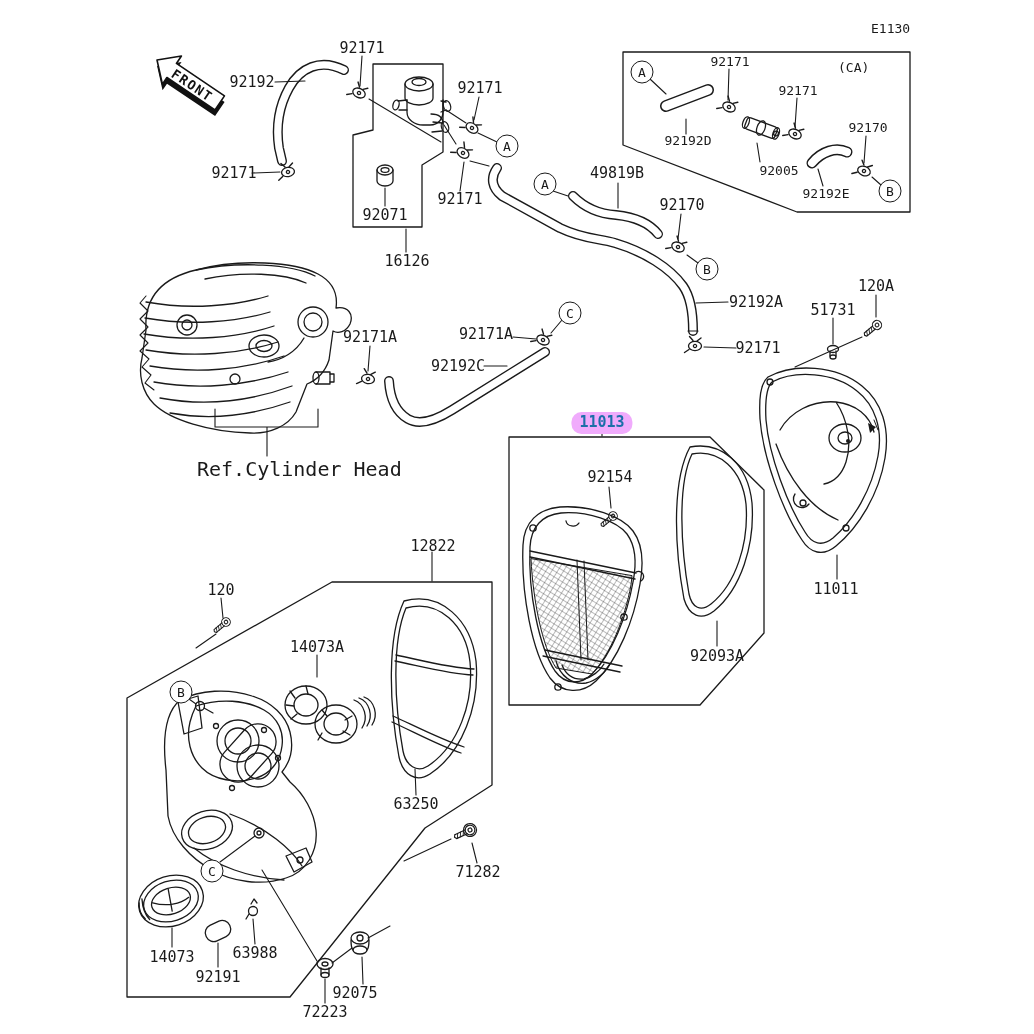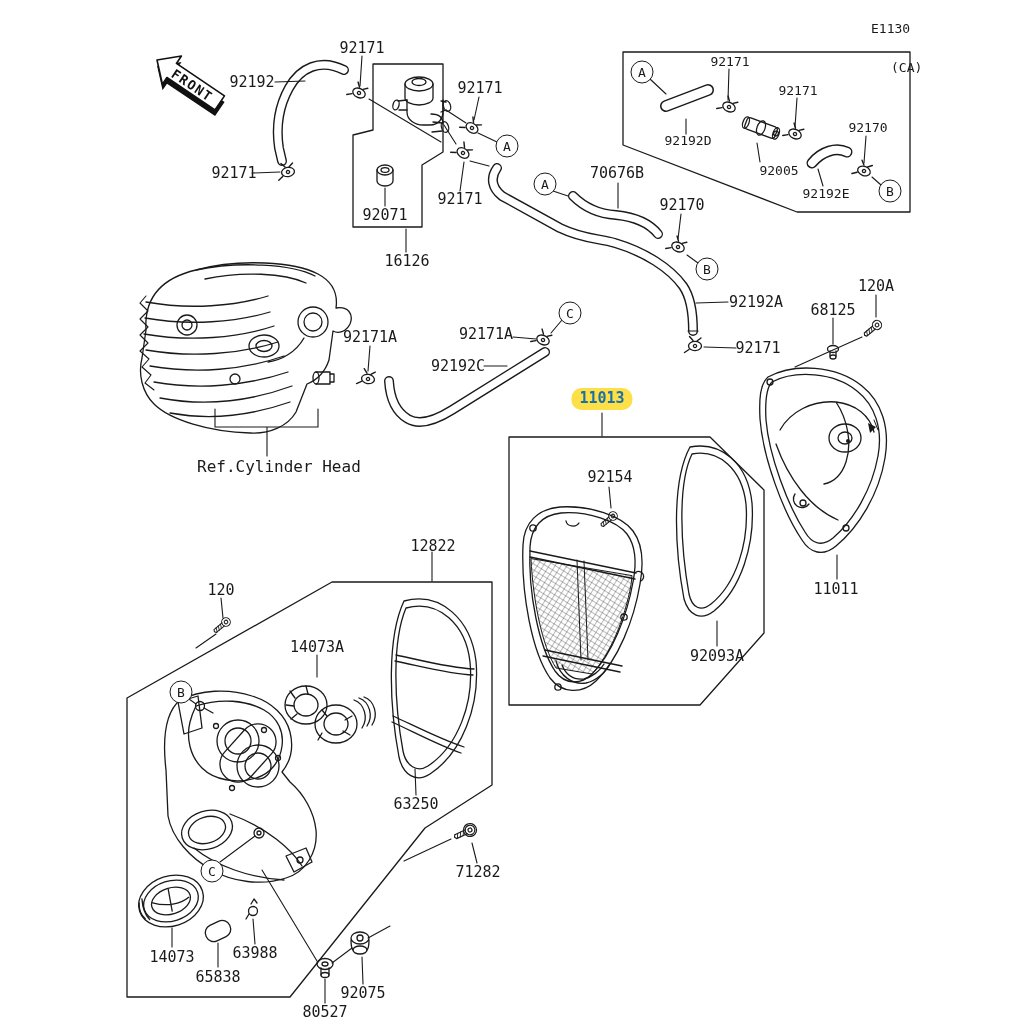--- a/index.html
+++ b/index.html
@@ -313,53 +313,53 @@
 <div class="marker" style="left:507px;top:146px">A</div>
 <div class="marker" style="left:545px;top:184px">A</div>
 <div class="marker" style="left:642px;top:72px">A</div>
 <div class="marker" style="left:890px;top:191px">B</div>
 <div class="marker" style="left:707px;top:269px">B</div>
 <div class="marker" style="left:181px;top:692px">B</div>
 <div class="marker" style="left:570px;top:313px">C</div>
 <div class="marker" style="left:212px;top:871px">C</div>
 
 <div class="meta" style="left:871px;top:21px">E1130</div>
-<div class="meta" style="left:891px;top:60px">(CA)</div>
-<div class="meta" style="left:197px;top:457px;font-size:16px">Ref.Cylinder Head</div>
+<div class="meta" style="left:838px;top:60px">(CA)</div>
+<div class="meta" style="left:197px;top:457px;font-size:20px">Ref.Cylinder Head</div>
 
 <div class="lbl" style="left:362px;top:41px">92171</div>
 <div class="lbl" style="left:252px;top:75px">92192</div>
 <div class="lbl" style="left:234px;top:166px">92171</div>
 <div class="lbl" style="left:385px;top:208px">92071</div>
 <div class="lbl" style="left:407px;top:254px">16126</div>
 <div class="lbl" style="left:480px;top:81px">92171</div>
 <div class="lbl" style="left:460px;top:192px">92171</div>
 <div class="lbl sm" style="left:730px;top:55px">92171</div>
 <div class="lbl sm" style="left:798px;top:84px">92171</div>
 <div class="lbl sm" style="left:868px;top:121px">92170</div>
 <div class="lbl sm" style="left:688px;top:134px">92192D</div>
 <div class="lbl sm" style="left:779px;top:164px">92005</div>
 <div class="lbl sm" style="left:826px;top:187px">92192E</div>
-<div class="lbl" style="left:617px;top:166px">70676B</div>
+<div class="lbl" style="left:617px;top:166px">49819B</div>
 <div class="lbl" style="left:682px;top:198px">92170</div>
 <div class="lbl" style="left:756px;top:295px">92192A</div>
 <div class="lbl" style="left:758px;top:341px">92171</div>
 <div class="lbl" style="left:370px;top:330px">92171A</div>
 <div class="lbl" style="left:486px;top:327px">92171A</div>
 <div class="lbl" style="left:458px;top:359px">92192C</div>
 <div class="lbl" style="left:876px;top:279px">120A</div>
-<div class="lbl" style="left:833px;top:303px">68125</div>
+<div class="lbl" style="left:833px;top:303px">51731</div>
 <div class="lbl" style="left:610px;top:470px">92154</div>
 <div class="lbl" style="left:717px;top:649px">92093A</div>
 <div class="lbl" style="left:836px;top:582px">11011</div>
 <div class="lbl" style="left:433px;top:539px">12822</div>
 <div class="lbl" style="left:221px;top:583px">120</div>
 <div class="lbl" style="left:317px;top:640px">14073A</div>
 <div class="lbl" style="left:416px;top:797px">63250</div>
 <div class="lbl" style="left:478px;top:865px">71282</div>
 <div class="lbl" style="left:172px;top:950px">14073</div>
-<div class="lbl" style="left:218px;top:970px">65838</div>
+<div class="lbl" style="left:218px;top:970px">92191</div>
 <div class="lbl" style="left:255px;top:946px">63988</div>
-<div class="lbl" style="left:325px;top:1005px">80527</div>
-<div class="lbl" style="left:363px;top:986px">92075</div>
-<div class="lbl hl" style="left: 602px; top: 388px; background: #fde047; color: rgb(27, 111, 168); border-radius: 10px;">11013</div>
+<div class="lbl" style="left:325px;top:1005px">72223</div>
+<div class="lbl" style="left:355px;top:986px">92075</div>
+<div class="lbl hl" style="left: 602px; top: 412px; background: #f0abfc; color: rgb(27, 111, 168); border-radius: 10px;">11013</div>
 
 </div>
 
 </body></html>

